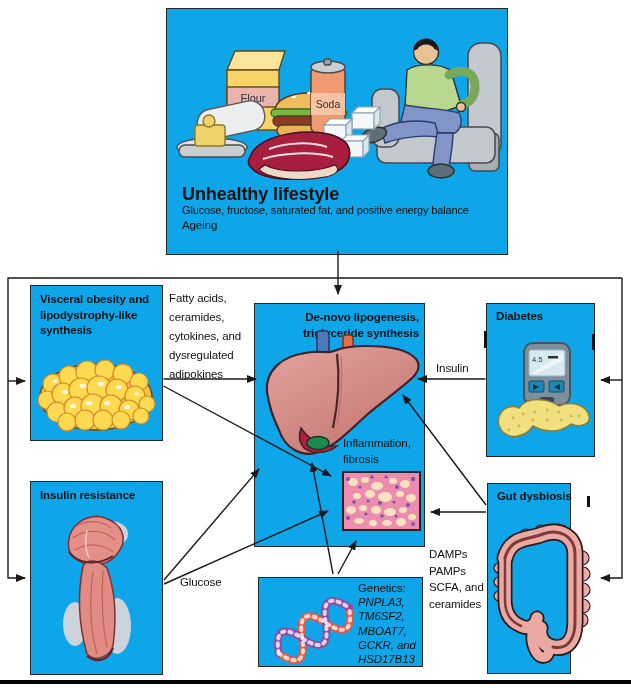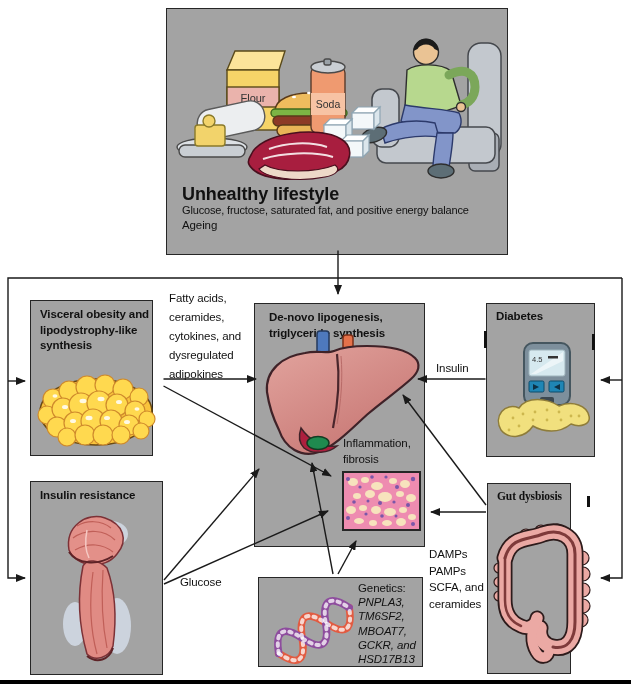--- a/index.html
+++ b/index.html
@@ -1,18 +1,18 @@
 <!DOCTYPE html>
 <html><head>
 <meta charset="utf-8">
 <style>
   html,body{margin:0;padding:0;background:#fff;}
   .page{position:relative;width:631px;height:688px;background:#fff;overflow:hidden;
         font-family:"Liberation Sans",sans-serif;color:#111;}
-  .box{position:absolute;border:1.5px solid #262626;background:#a3a3a3;box-sizing:border-box;}
+  .box{position:absolute;border:1.5px solid #262626;background:#0ea5e9;box-sizing:border-box;}
   .lbl{position:absolute;font-size:11.5px;line-height:15.5px;letter-spacing:-0.1px;color:#111;}
   .bold{font-weight:bold;}
   .ital{font-style:italic;}
   .lh19{line-height:19px;}
   .lh16{line-height:16.5px;}
   .lh14{line-height:14.2px;}
   .art{position:absolute;}
   .arrows{position:absolute;left:0;top:0;z-index:9;pointer-events:none;}
   .tick{position:absolute;width:3px;background:#111;z-index:10;}
   .botrule{position:absolute;left:0;top:680px;width:631px;height:4px;background:#000;}
@@ -105,21 +105,21 @@
         <path d="M100,134 C116,128 140,126 158,132 M94,144 C112,138 144,136 164,142" stroke="#f3dfe2" stroke-width="2" fill="none"></path>
       </g>
     </svg>
     <div class="lbl" style="left:15px;top:178px;width:320px;">
       <div class="bold" style="font-size:18px;">Unhealthy lifestyle</div>
       <div style="font-size:11px;letter-spacing:-0.15px;">Glucose, fructose, saturated fat, and positive energy balance</div>
       <div>Ageing</div>
     </div>
   </div>
 
-  <div class="box" style="left:30px;top:300px;width:123px;height:156px;padding-left:37px;">
+  <div class="box" style="left:30px;top:285px;width:133px;height:156px;padding-left:37px;">
     <div class="lbl bold" style="left:9px;top:6px;width:120px;">
       <div>Visceral obesity and</div>
       <div>lipodystrophy-like</div>
       <div>synthesis</div>
     </div>
     <svg class="art" style="left:4px;top:68px;" width="124" height="82" viewBox="0 0 124 82">
       <ellipse cx="61" cy="43" rx="56" ry="33" fill="#f9c33c" stroke="#6b4a12" stroke-width="1.6"></ellipse>
       <g fill="#ffd94f" stroke="#cf8a2c" stroke-width="1.2">
         <circle cx="18" cy="30" r="10"></circle>
           <circle cx="34" cy="22" r="10"></circle>
@@ -169,21 +169,21 @@
       <path d="M12,44 C8,20 30,6 48,12 C66,18 72,34 60,48 C48,64 20,62 12,44 Z" fill="#e39089" stroke="#7c3136" stroke-width="1.5"></path>
       <path d="M20,20 C30,14 44,14 54,22 M16,32 C30,22 48,24 58,34 M18,44 C32,36 46,38 56,46" stroke="#c05f58" stroke-width="1.2" fill="none"></path>
       <path d="M26,60 C20,90 22,120 30,148 C38,156 52,152 56,140 C60,110 58,84 50,62 C42,54 30,52 26,60 Z" fill="#e08b84" stroke="#7c3136" stroke-width="1.5"></path>
       <path d="M36,66 C32,96 34,126 40,148 M46,64 C44,94 46,122 50,142" stroke="#c05f58" stroke-width="1.2" fill="none"></path>
       <path d="M12,46 C20,58 40,60 56,50 M30,150 C40,158 52,154 56,142" stroke="#5e2327" stroke-width="2" fill="none"></path>
       <path d="M30,24 C28,34 28,44 32,52" stroke="#f5c9c4" stroke-width="1.5" fill="none"></path>
     </svg>
   </div>
 
   <div class="box" style="left:254px;top:303px;width:171px;height:244px;">
-    <div class="lbl bold" style="left:14px;top:6px;width:150px;">
+    <div class="lbl bold" style="left:14px;top:6px;width:150px;text-align:right;">
       <div>De-novo lipogenesis,</div>
       <div>triglyceride synthesis</div>
     </div>
     <svg class="art" style="left:2px;top:24px;" width="167" height="148" viewBox="0 0 167 148">
       <defs>
         <linearGradient id="gLiv" x1="0" y1="0" x2="0.7" y2="1">
           <stop offset="0" stop-color="#e2a49e"></stop>
             <stop offset="1" stop-color="#c77673"></stop>
         </linearGradient>
       </defs>
@@ -270,21 +270,21 @@
         <circle cx="30" cy="40" r="1.4"></circle>
           <circle cx="44" cy="34" r="1.4"></circle>
           <circle cx="58" cy="34" r="1.4"></circle>
           <circle cx="72" cy="34" r="1.4"></circle>
           <circle cx="20" cy="44" r="1.4"></circle>
           <circle cx="90" cy="30" r="1.4"></circle>
       </g>
     </svg>
   </div>
 
-  <div class="box" style="left:487px;top:483px;width:84px;height:191px;font-family:Liberation Serif, serif;">
+  <div class="box" style="left:487px;top:483px;width:84px;height:191px;">
     <div class="lbl bold" style="left:9px;top:5px;width:95px;">Gut dysbiosis</div>
     <svg class="art" style="left:5px;top:22px;" width="98" height="164" viewBox="0 0 98 164">
       <g fill="#eba9a4" stroke="#2d1b1b" stroke-width="1.2">
         <circle cx="20" cy="36" r="6"></circle>
           <circle cx="33" cy="29" r="6"></circle>
           <circle cx="48" cy="25" r="6"></circle>
           <circle cx="64" cy="24" r="6"></circle>
           <circle cx="77" cy="31" r="6"></circle>
         <circle cx="89" cy="52" r="7"></circle>
           <circle cx="90" cy="68" r="7"></circle>

